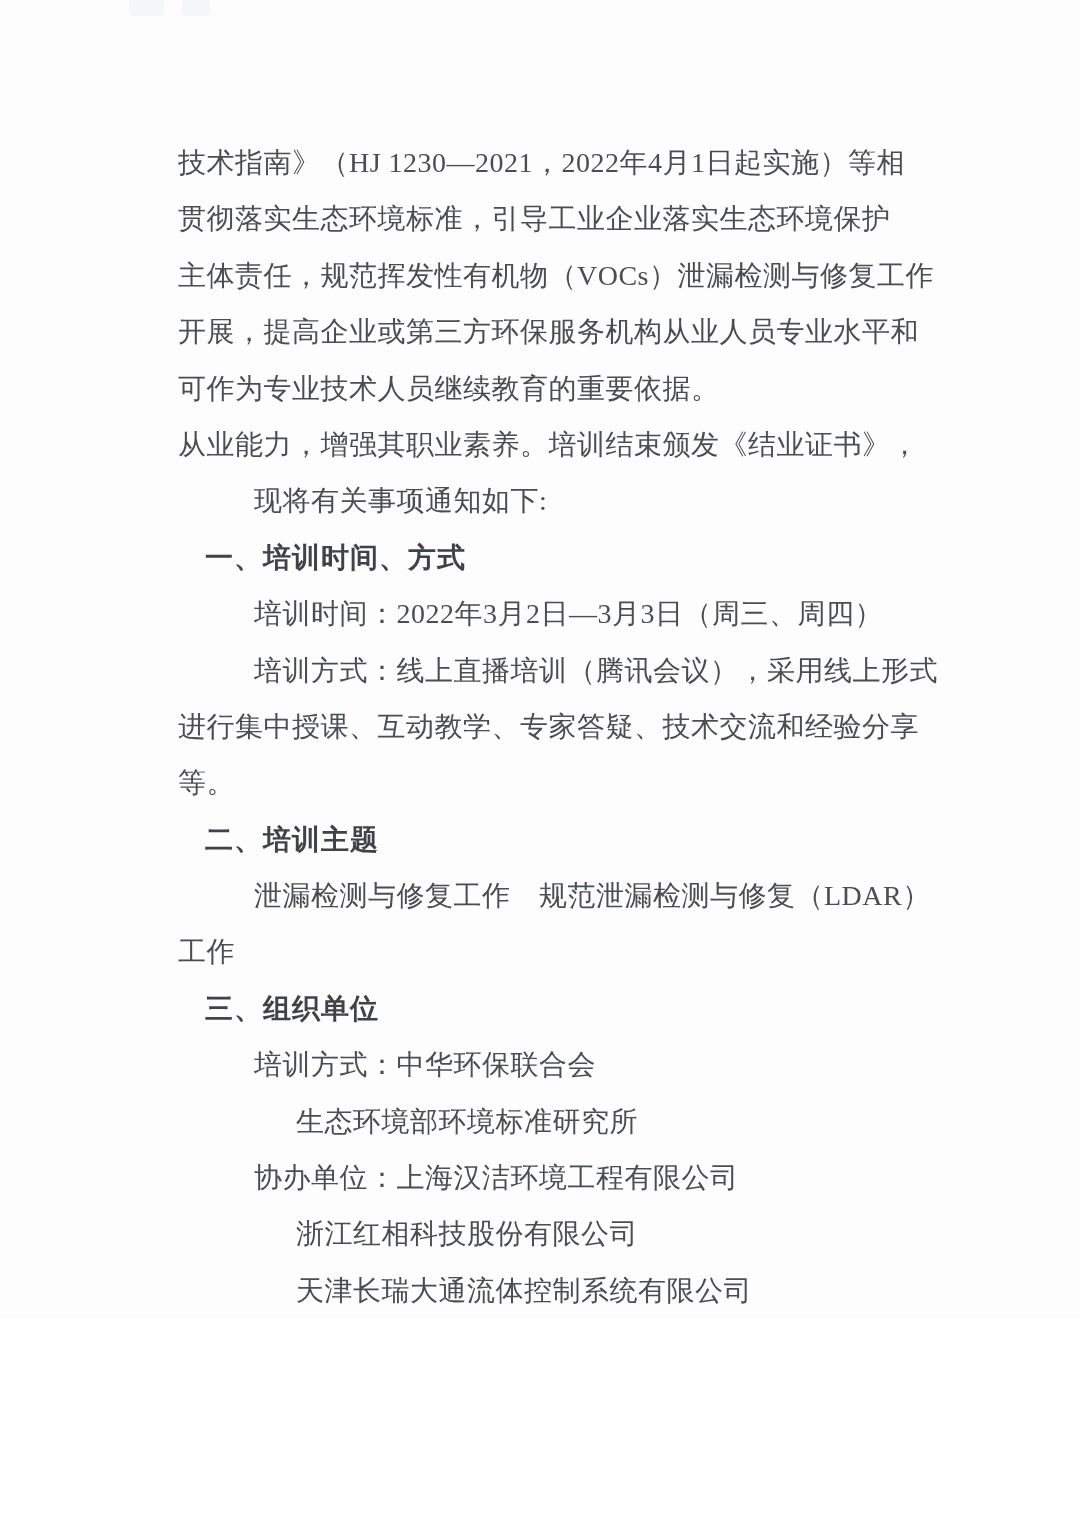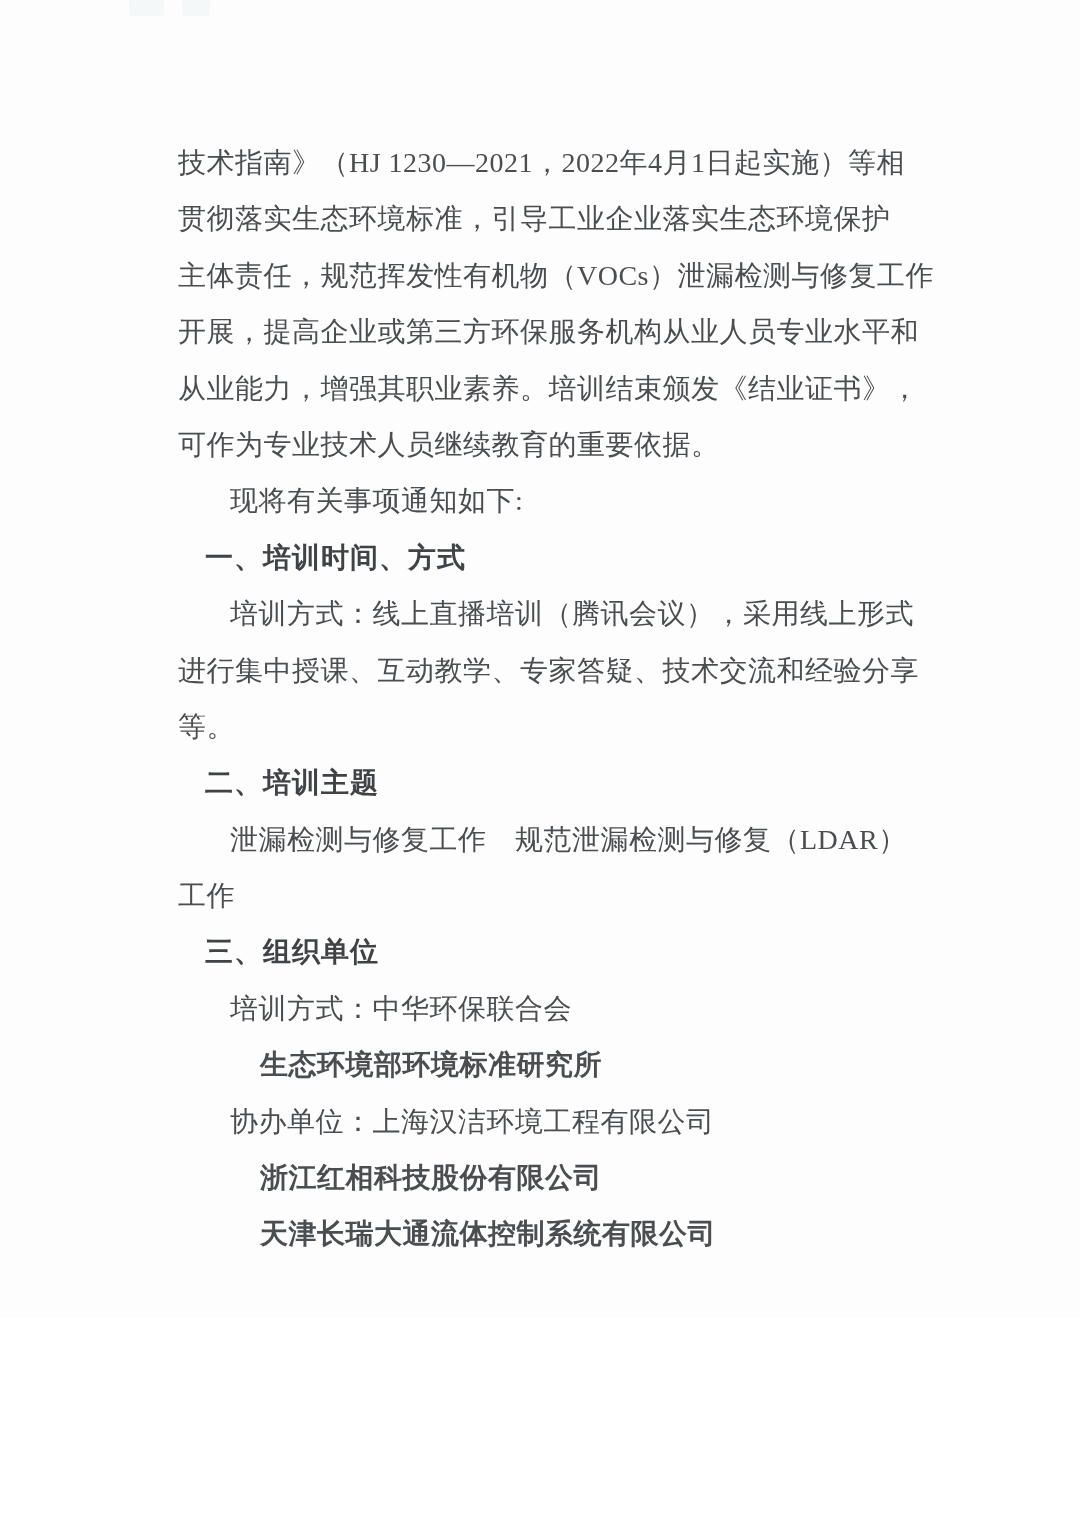--- a/index.html
+++ b/index.html
@@ -32,22 +32,22 @@
     width: 746px;
   }
   .line {
     height: 56.4px;
     line-height: 56.4px;
     font-size: 28px;
     letter-spacing: 0.5px;
     color: #4b4e51;
     white-space: nowrap;
   }
-  .line.indent { margin-left: 52px; }
-  .line.hang   { margin-left: 82px; font-weight: bold; }
+  .line.indent { margin-left: 76px; }
+  .line.hang   { margin-left: 118px; }
   .line.heading {
     margin-left: 27px;
     font-family: "Liberation Sans", sans-serif;
     font-weight: 700;
     color: #404345;
     letter-spacing: 1px;
   }
   .footer {
     position: absolute;
     left: 0;
@@ -66,24 +66,25 @@
 <div class="page">
 
   <span class="artifact a1"></span>
   <span class="artifact a2"></span>
 
   <div class="content">
     <div class="line body">技术指南》（HJ 1230—2021，2022年4月1日起实施）等相</div>
     <div class="line body">贯彻落实生态环境标准，引导工业企业落实生态环境保护</div>
     <div class="line body">主体责任，规范挥发性有机物（VOCs）泄漏检测与修复工作</div>
     <div class="line body">开展，提高企业或第三方环保服务机构从业人员专业水平和</div>
+    <div class="line body">可作为专业技术人员继续教育的重要依据。</div>
     <div class="line body">从业能力，增强其职业素养。培训结束颁发《结业证书》，</div>
-    <div class="line body">可作为专业技术人员继续教育的重要依据。</div>
     <div class="line indent">现将有关事项通知如下:</div>
     <div class="line heading">一、培训时间、方式</div>
+    <div class="line indent">培训时间：2022年3月2日—3月3日（周三、周四）</div>
     <div class="line indent">培训方式：线上直播培训（腾讯会议），采用线上形式</div>
     <div class="line body">进行集中授课、互动教学、专家答疑、技术交流和经验分享</div>
     <div class="line body">等。</div>
     <div class="line heading">二、培训主题</div>
     <div class="line indent">泄漏检测与修复工作　规范泄漏检测与修复（LDAR）</div>
     <div class="line body">工作</div>
     <div class="line heading">三、组织单位</div>
     <div class="line indent">培训方式：中华环保联合会</div>
     <div class="line hang">生态环境部环境标准研究所</div>
     <div class="line indent">协办单位：上海汉洁环境工程有限公司</div>

